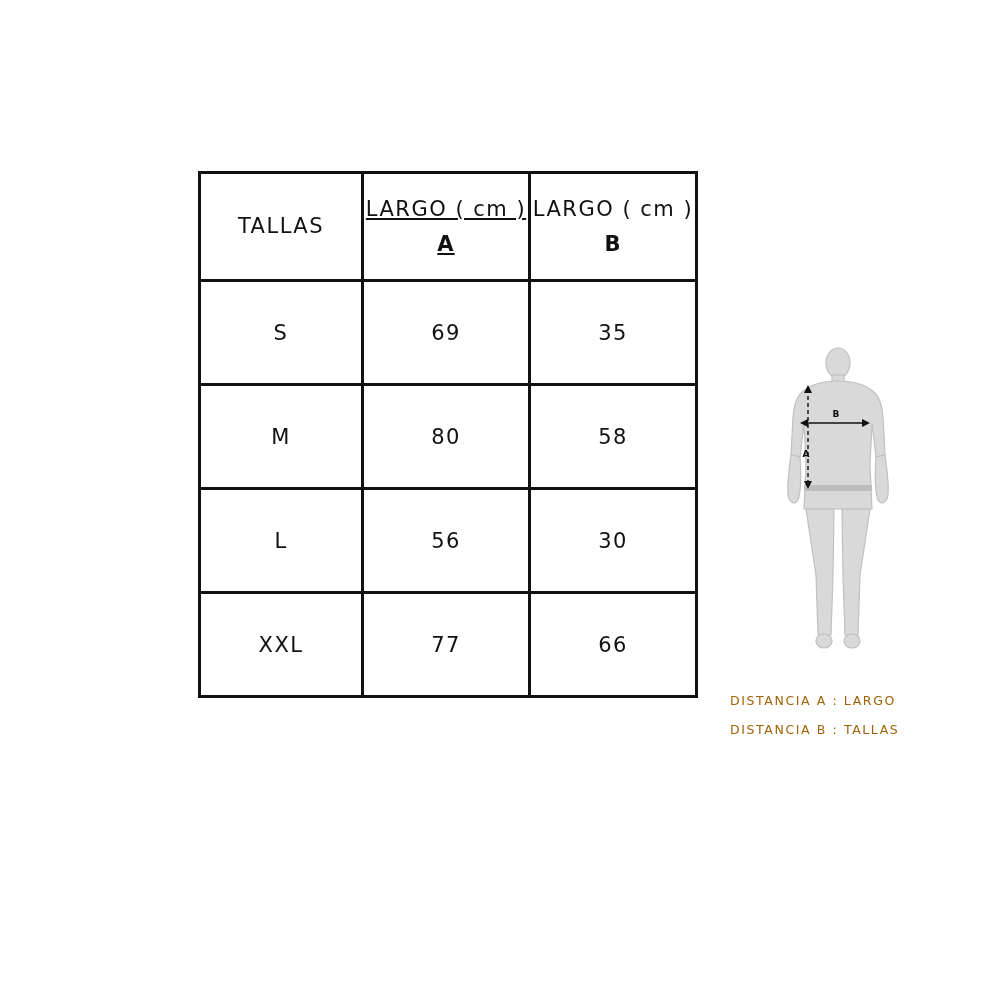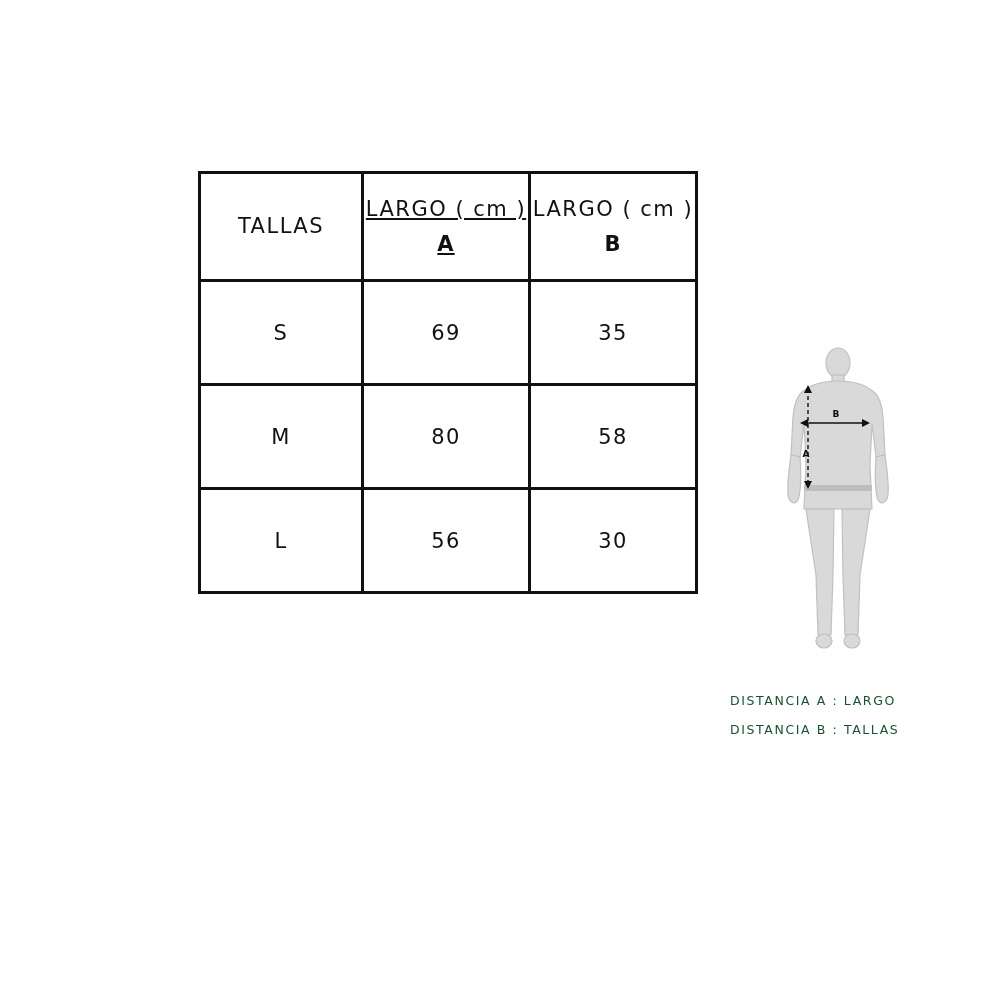--- a/index.html
+++ b/index.html
@@ -76,21 +76,21 @@
     margin-left: 18px;
     position: relative;
   }
   .legend {
     margin-top: 18px;
     margin-left: 0px;
   }
   .legend-line {
     font-size: 12.5px;
     letter-spacing: 1.6px;
-    color: #14532d;
+    color: #a16207;
     margin-bottom: 14px;
     white-space: nowrap;
   }
 </style>
 </head>
 <body>
 
 <div class="size-table-wrap">
   <table class="size-table">
     <thead>
@@ -116,20 +116,25 @@
       </tr>
       <tr>
         <td class="cell-text">M</td>
         <td class="cell-text">80</td>
         <td class="cell-text">58</td>
       </tr>
       <tr>
         <td class="cell-text">L</td>
         <td class="cell-text">56</td>
         <td class="cell-text">30</td>
+      </tr>
+      <tr>
+        <td class="cell-text">XXL</td>
+        <td class="cell-text">77</td>
+        <td class="cell-text">66</td>
       </tr>
     </tbody>
   </table>
 </div>
 
 <div class="figure-panel">
 
   <div class="figure-svg-box">
     <svg viewBox="0 0 180 330" width="180" height="330" xmlns="http://www.w3.org/2000/svg">
       <g fill="#d9d9d9" stroke="#c0c0c0" stroke-width="1.2">

